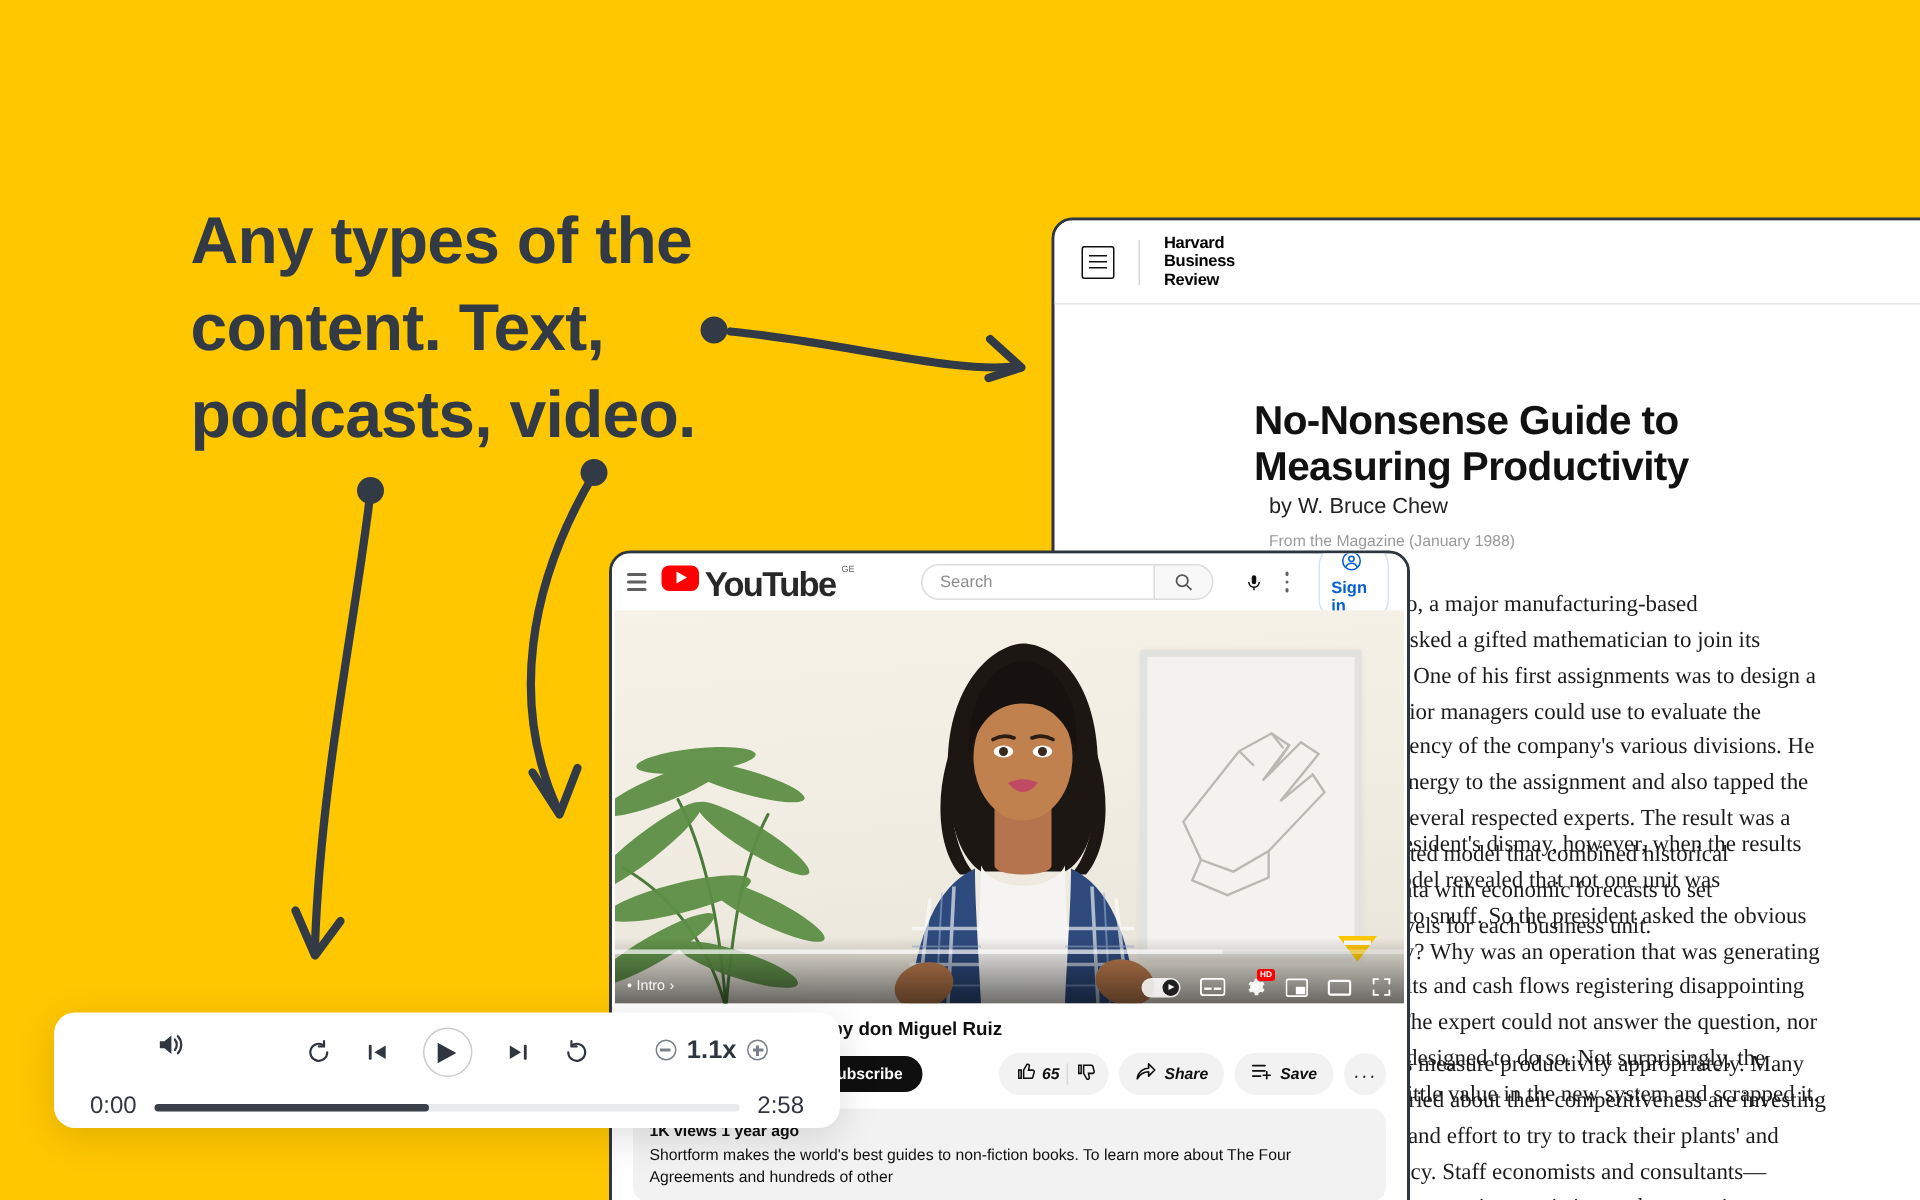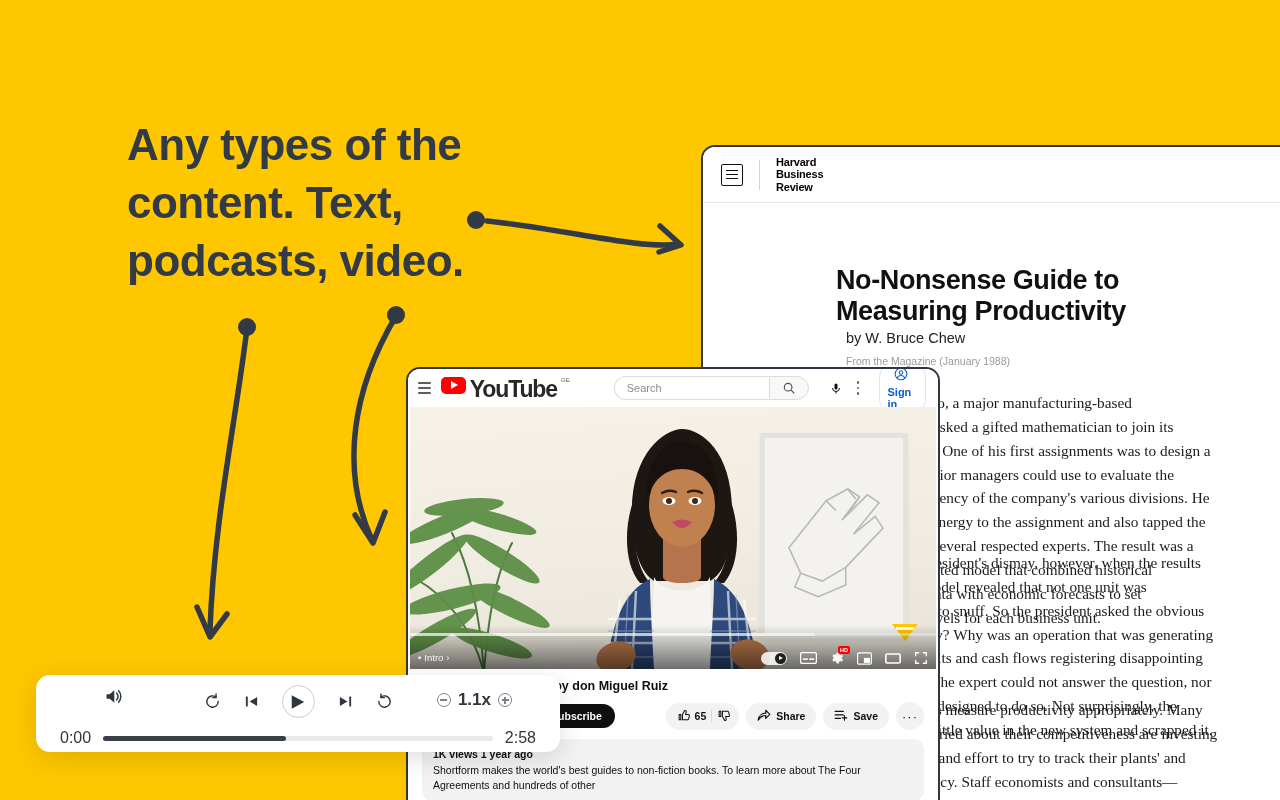--- a/index.html
+++ b/index.html
@@ -11,21 +11,21 @@
   #stage {
     position: relative;
     width: 1280px; height: 800px;
     background: #FFC700;
     overflow: hidden;
   }
 
   
   #headline {
     position: absolute;
-    left: 127px; top: 116px;
+    left: 127px; top: 132px;
     width: 400px;
     font-size: 44px;
     font-weight: 700;
     line-height: 1.32;
     letter-spacing: -0.5px;
     color: #323A45;
     white-space: pre-line;
   }
 
   
@@ -312,21 +312,21 @@
   #yt-chan-text { line-height: 1.25; }
   #yt-chan-name { font-size: 10.5px; font-weight: 600; color:#0f0f0f; }
   #yt-chan-subs { font-size: 9px; color:#606060; }
   #yt-subscribe {
     margin-left: 10px;
     background: #0f0f0f; color: #fff;
     font-size: 10.5px; font-weight: 600;
     padding: 6px 13px; border-radius: 16px;
     white-space: nowrap;
   }
-  #yt-actions { margin-left: auto; display:flex; align-items:center; gap:7px; }
+  #yt-actions { margin-left: auto; display:flex; align-items:flex-start; gap:7px;font-style:italic; }
   .yt-chip {
     display:flex; align-items:center; gap:5px;
     background:#f2f2f2; border-radius:16px;
     padding: 6px 11px;
     font-size: 10.5px; font-weight: 600; color:#0f0f0f;
   }
   .yt-chip.split { padding-right: 9px; }
   .chip-sep { width:1px; height:14px; background:#d9d9d9; }
   .yt-chip-round {
     width: 28px; height: 28px; border-radius:50%;

